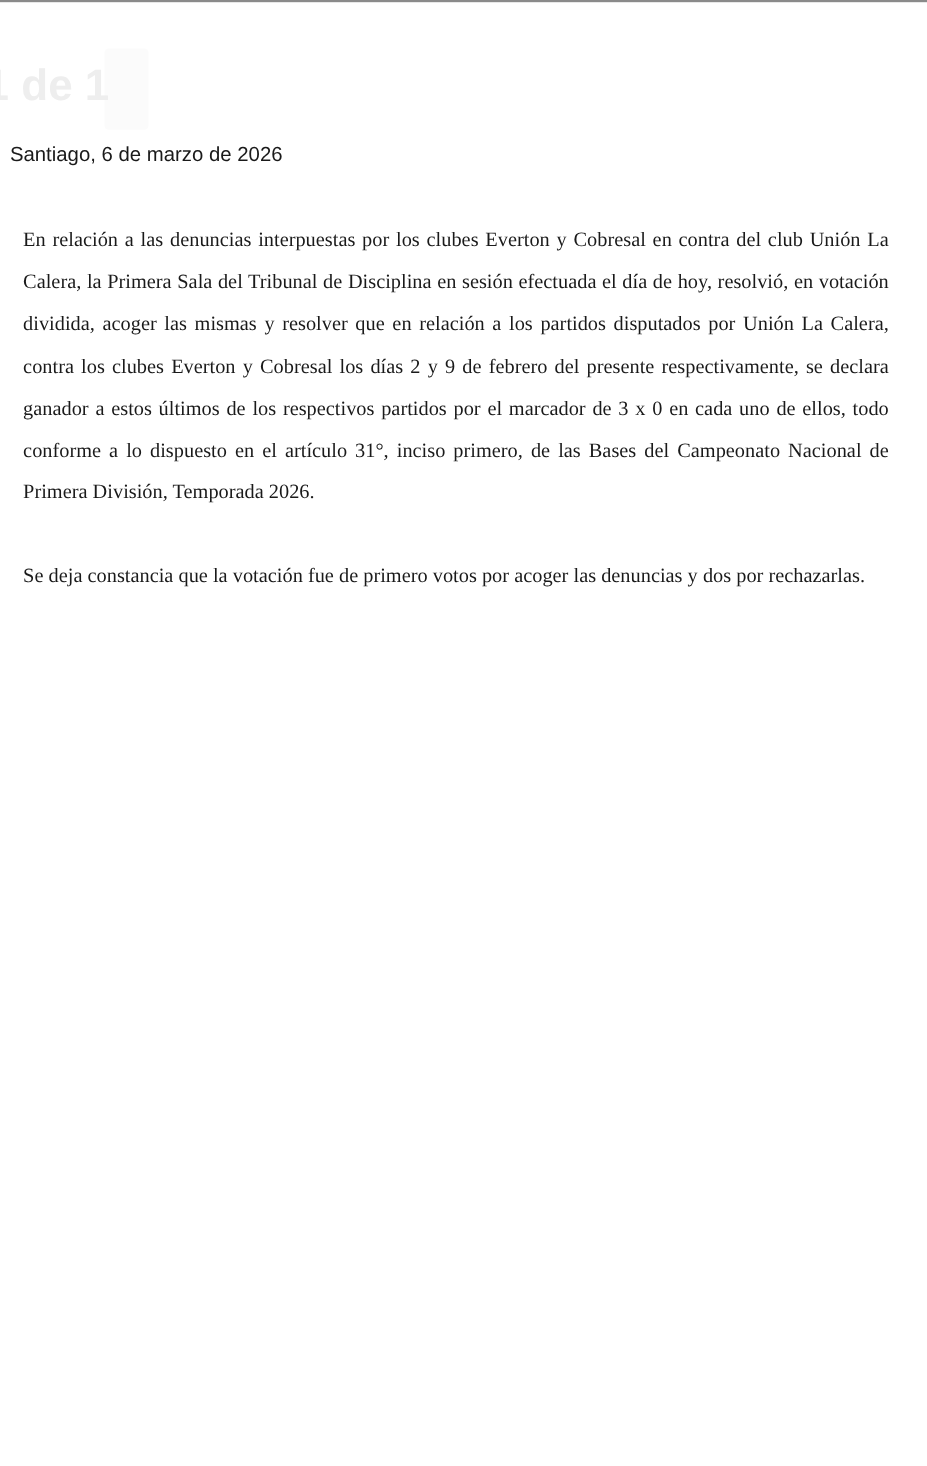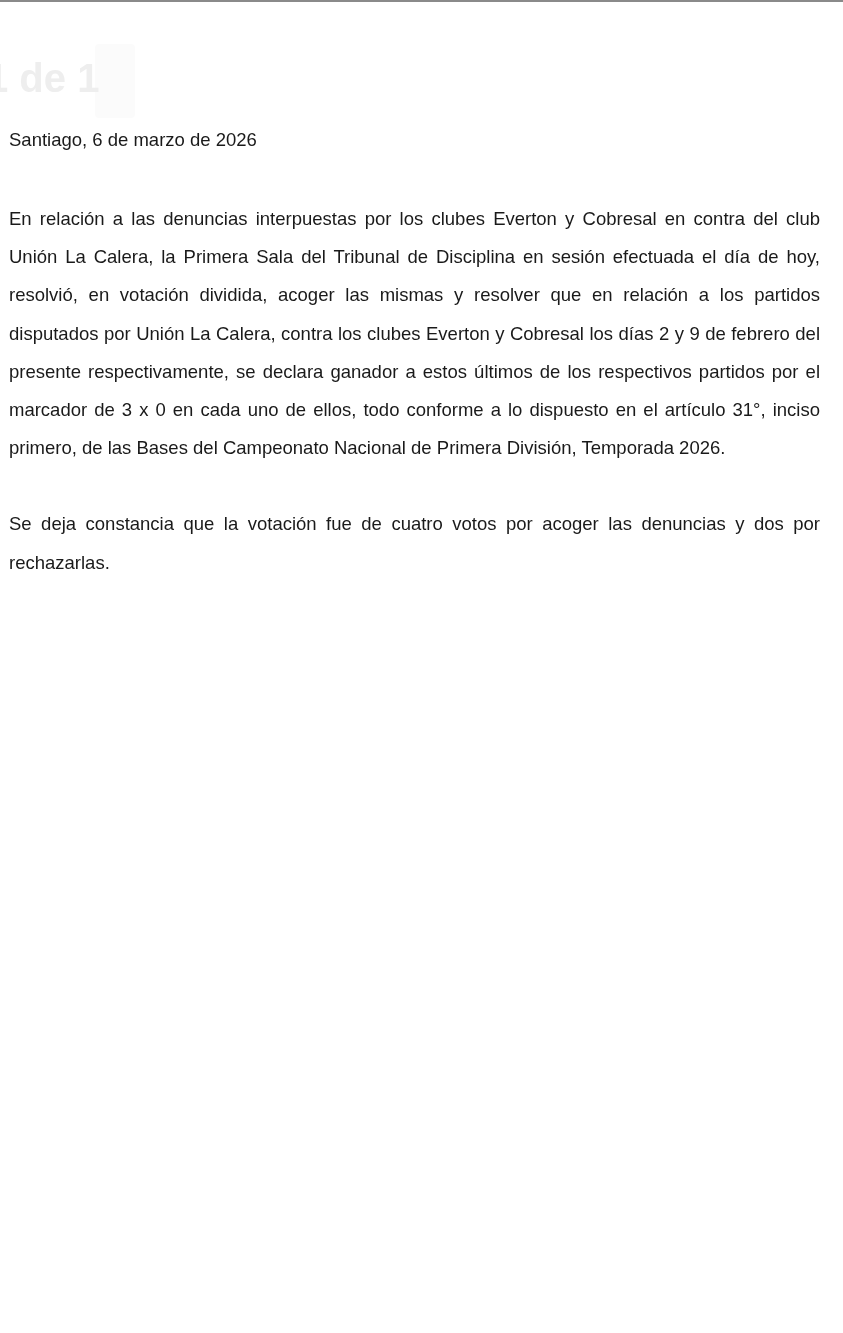--- a/index.html
+++ b/index.html
@@ -49,33 +49,34 @@
   }
   .date {
     font-size: 18.5px;
     line-height: 32px;
     margin: 0;
     height: 32px;
   }
   .para {
     font-size: 18.5px;
     line-height: 38.2px;
-    margin: 0;
+    margin: 12px;
     text-align: justify;
     text-align-last: left;
+    font-family: Liberation Serif, serif;
   }
   .p1 { margin-top: 44px; }
   .p2 { margin-top: 38px; }
   .p3 { margin-top: 38px; }
 </style>
 </head>
 <body>
 
 <div class="top-border"></div>
 
 <div class="page-indicator-box"></div>
 <div class="page-indicator">1 de 1</div>
 
 <div class="doc">
   <p class="date">Santiago, 6 de marzo de 2026</p>
   <p class="para p1">En relación a las denuncias interpuestas por los clubes Everton y Cobresal  en contra del club Unión La Calera, la Primera Sala del Tribunal de Disciplina en sesión efectuada el día de hoy, resolvió, en votación dividida, acoger las mismas y resolver que en  relación a los partidos disputados por Unión La Calera, contra los clubes Everton y Cobresal los días 2 y 9 de febrero del presente respectivamente, se declara ganador a estos últimos de los respectivos partidos por  el marcador de 3 x 0 en cada uno de ellos, todo conforme a lo dispuesto en el artículo 31°, inciso primero, de las Bases del Campeonato Nacional de Primera División, Temporada 2026.</p>
-  <p class="para p2">Se deja constancia que la votación fue de cuatro votos por acoger las denuncias y dos por rechazarlas.</p>
+  <p class="para p2">Se deja constancia que la votación fue de primero votos por acoger las denuncias y dos por rechazarlas.</p>
 </div>
 
 </body></html>

